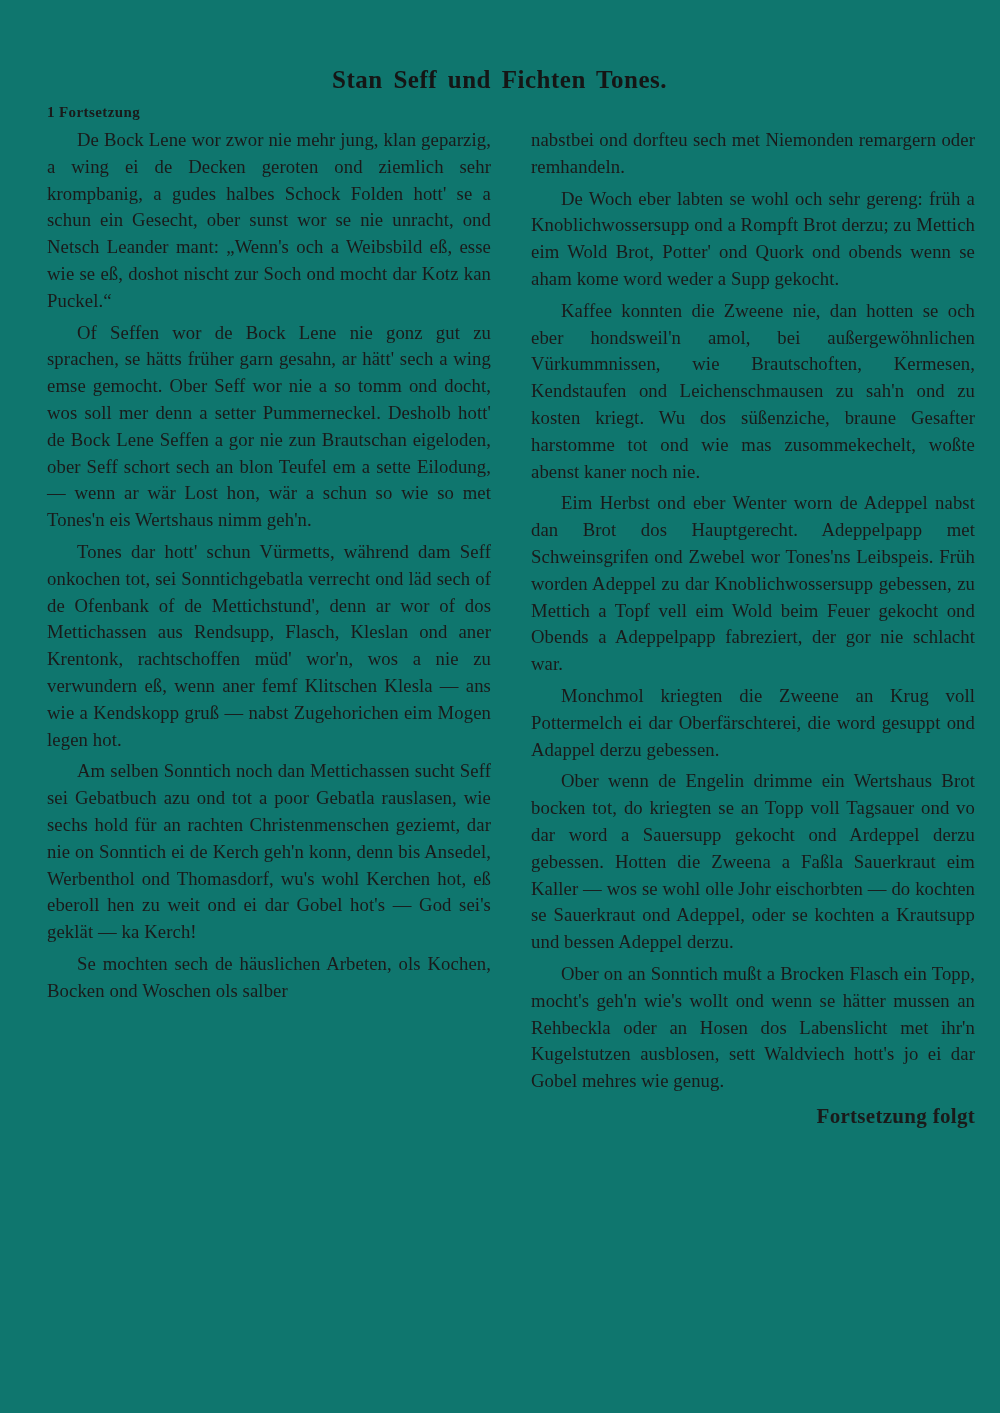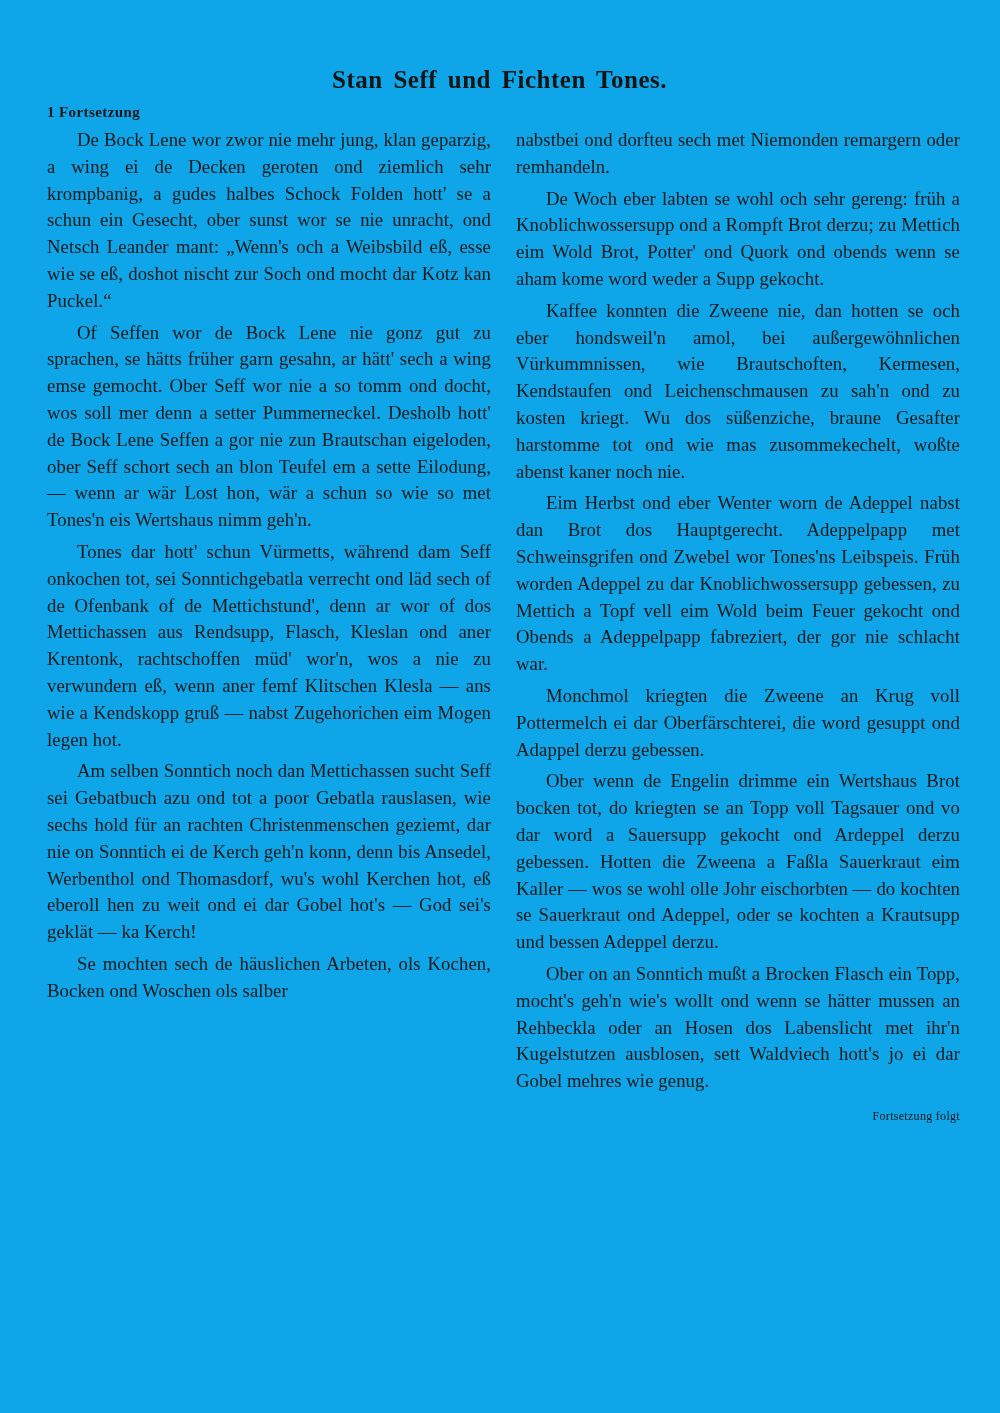--- a/index.html
+++ b/index.html
@@ -5,21 +5,21 @@
   html, body {
     margin: 0;
     padding: 0;
     background: #fbfbf8;
   }
   .page {
     position: relative;
     width: 1000px;
     height: 1413px;
     box-sizing: border-box;
-    background: #0ea5e9;
+    background: #0f766e;
     color: #1a1a1a;
     font-family: "Liberation Serif", "DejaVu Serif", serif;
     padding: 66px 48px 0 47px;
     overflow: hidden;
   }
   .title {
     margin: 0 0 10px 0;
     text-align: center;
     font-size: 25px;
     font-weight: bold;
@@ -28,42 +28,42 @@
     color: #151515;
   }
   .continuation {
     font-size: 15px;
     font-weight: bold;
     letter-spacing: 0.4px;
     margin: 0 0 6px 0;
   }
   .columns {
     display: flex;
-    gap: 25px;
+    gap: 40px;
   }
   .col {
     width: 444px;
     flex: 0 0 auto;
     text-align: justify;
     font-size: 18.7px;
     line-height: 26.8px;
     letter-spacing: 0.1px;
   }
   .col p {
     margin: 0 0 5px 0;
     text-indent: 30px;
     hyphens: none;
   }
   .col p.no-indent {
     text-indent: 0;
   }
   .footer-note {
     text-align: right;
-    font-weight: normal;
-    font-size: 12px;
+    font-weight: bold;
+    font-size: 21px;
     margin-top: 8px;
     letter-spacing: 0.3px;
   }
 </style>
 </head>
 <body>
 
 <div class="page">
 
   <h1 class="title">Stan Seff und Fichten Tones.</h1>

